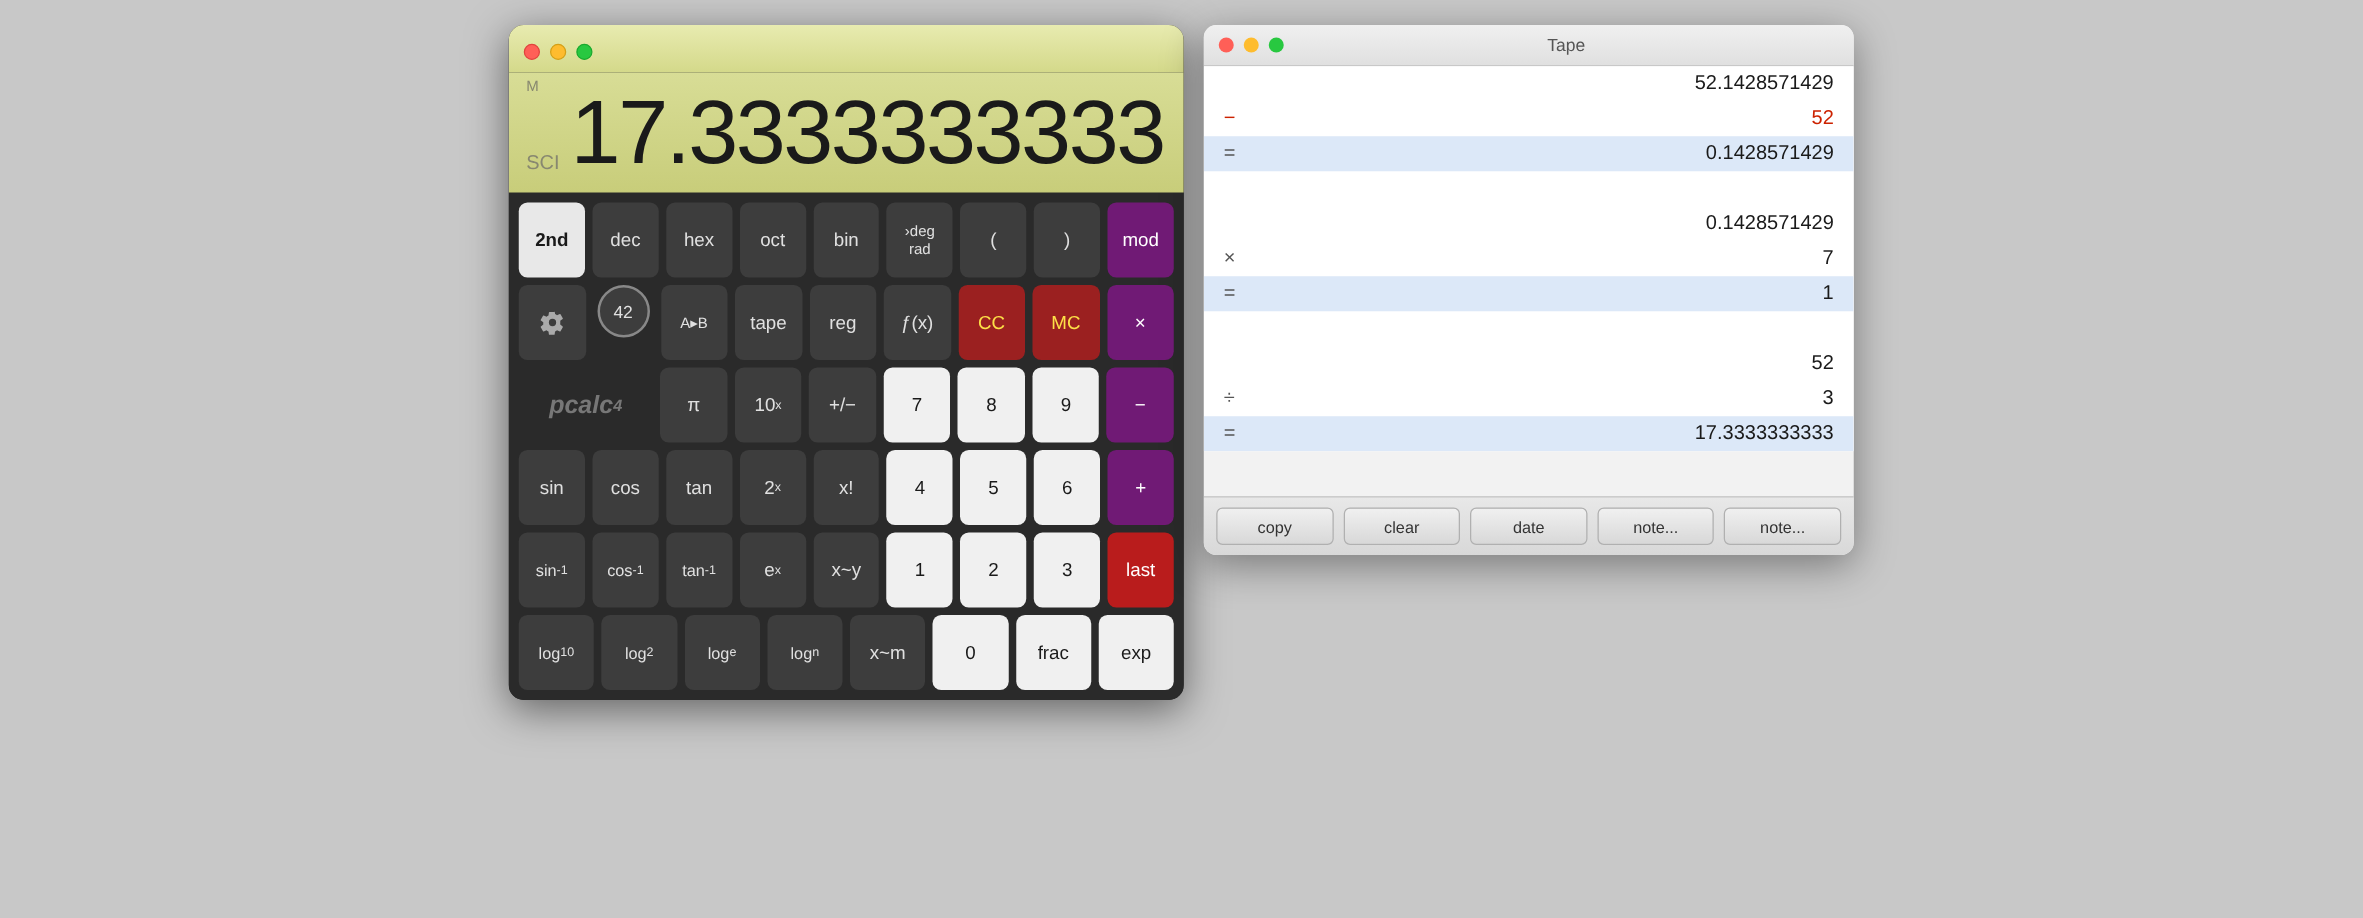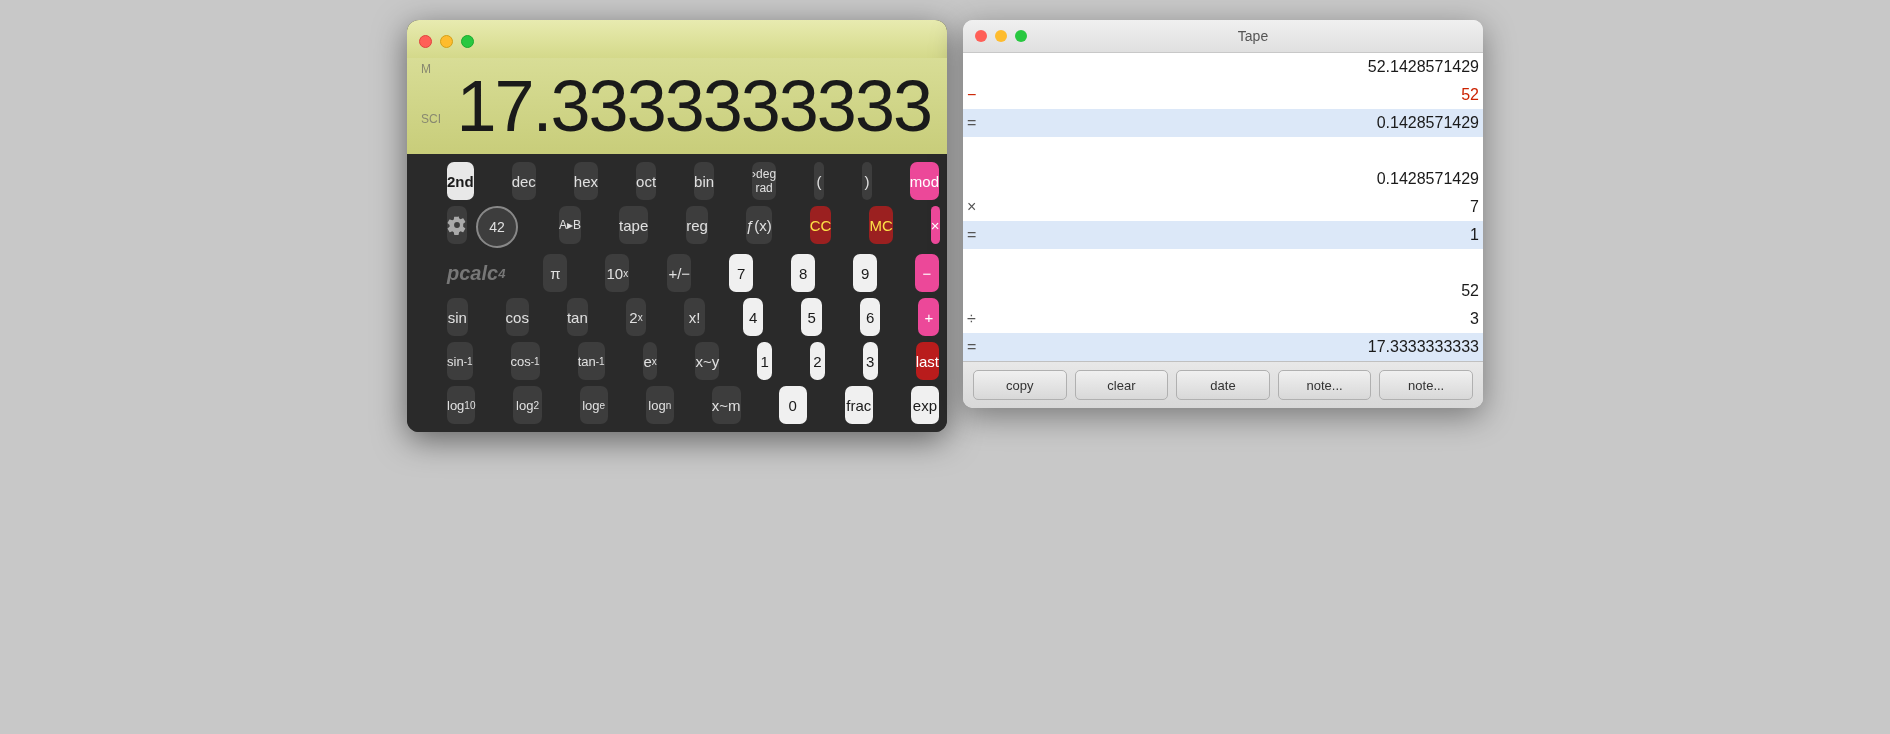--- a/index.html
+++ b/index.html
@@ -43,25 +43,25 @@
       position: relative;
     }
     .calc-display .mem-label {
       font-size: 12px;
       color: #888870;
       position: absolute;
       left: 14px;
       top: 4px;
     }
     .calc-display .sci-label {
-      font-size: 12px;
+      font-size: 16px;
       color: #888870;
       position: absolute;
       left: 14px;
-      bottom: 28px;
+      bottom: 14px;
     }
     .calc-display .main-number {
       font-size: 72px;
       font-weight: 300;
       color: #1a1a1a;
       letter-spacing: -2px;
       line-height: 1;
       padding-top: 8px;
     }
 
@@ -71,40 +71,39 @@
     }
 
     .calc-row {
       display: flex;
       gap: 6px;
       margin-bottom: 6px;
     }
 
     .btn {
       flex: 1;
-      height: 38px;
+      height: 60px;
       border-radius: 7px;
       border: none;
       cursor: pointer;
       font-size: 15px;
       font-weight: 500;
       color: #fff;
       display: flex;
       align-items: center;
       justify-content: center;
       position: relative;
       outline: none;
       transition: filter 0.1s;
-      margin-left: 32px;
     }
 
     
     .btn-dark { background: #3d3d3d; color: #e0e0e0; }
     .btn-white { background: #f0f0f0; color: #1a1a1a; }
-    .btn-operator { background: #ec4899; color: #fff; }
+    .btn-operator { background: #701a75; color: #fff; }
     .btn-red { background: #9b2020; color: #fde047; }
     .btn-orange { background: #b91c1c; color: #fff; }
     .btn-2nd { background: #e8e8e8; color: #1a1a1a; font-weight: 600; }
 
     .btn sup { font-size: 10px; vertical-align: super; }
     .btn sub { font-size: 10px; vertical-align: sub; }
 
     .pcalc-logo {
       flex: 2;
       display: flex;
@@ -150,21 +149,21 @@
     .tape-body {
       background: #fff;
       flex: 1;
       overflow-y: auto;
       padding: 0;
     }
 
     .tape-row {
       display: flex;
       align-items: center;
-      padding: 2px 4px;
+      padding: 2px 16px;
       min-height: 28px;
       border-bottom: none;
     }
     .tape-row.highlighted {
       background: #dce8f8;
     }
     .tape-operator {
       width: 30px;
       font-size: 16px;
       color: #555;
@@ -178,20 +177,21 @@
       color: #1a1a1a;
     }
     .tape-value.red { color: #cc2200; }
 
     .tape-footer {
       background: linear-gradient(180deg, #e8e8e8 0%, #d8d8d8 100%);
       padding: 8px 10px;
       display: flex;
       gap: 8px;
       border-top: 1px solid #c0c0c0;
+      margin-top: 36px;
     }
     .tape-btn {
       flex: 1;
       height: 30px;
       border-radius: 5px;
       border: 1px solid #b0b0b0;
       background: linear-gradient(180deg, #f0f0f0 0%, #d8d8d8 100%);
       cursor: pointer;
       font-size: 13px;
       color: #333;

